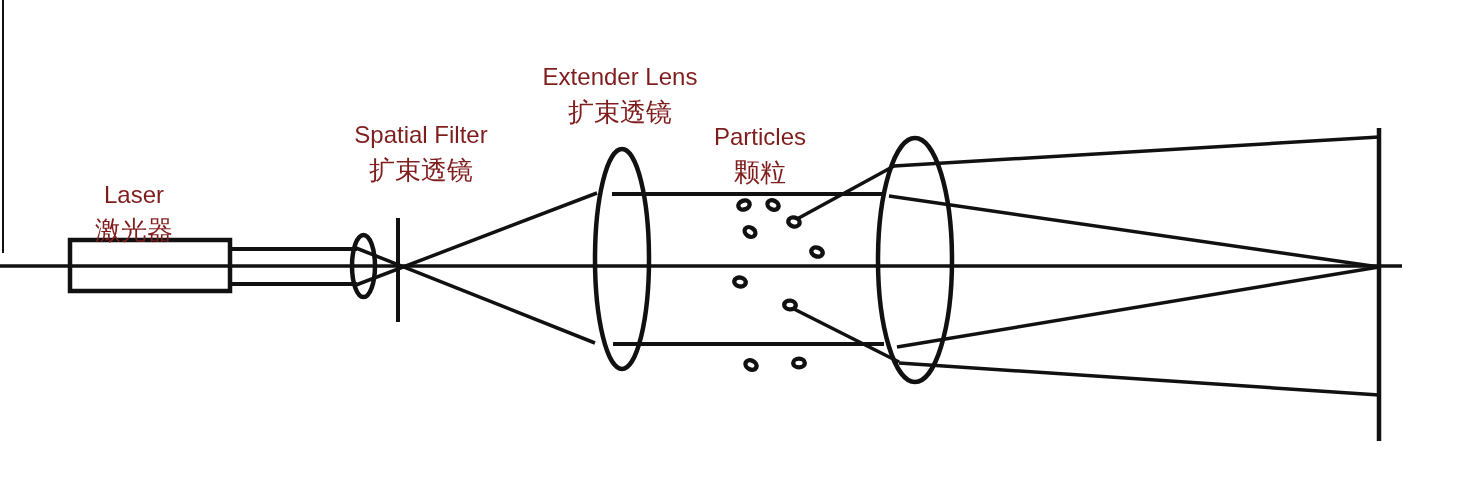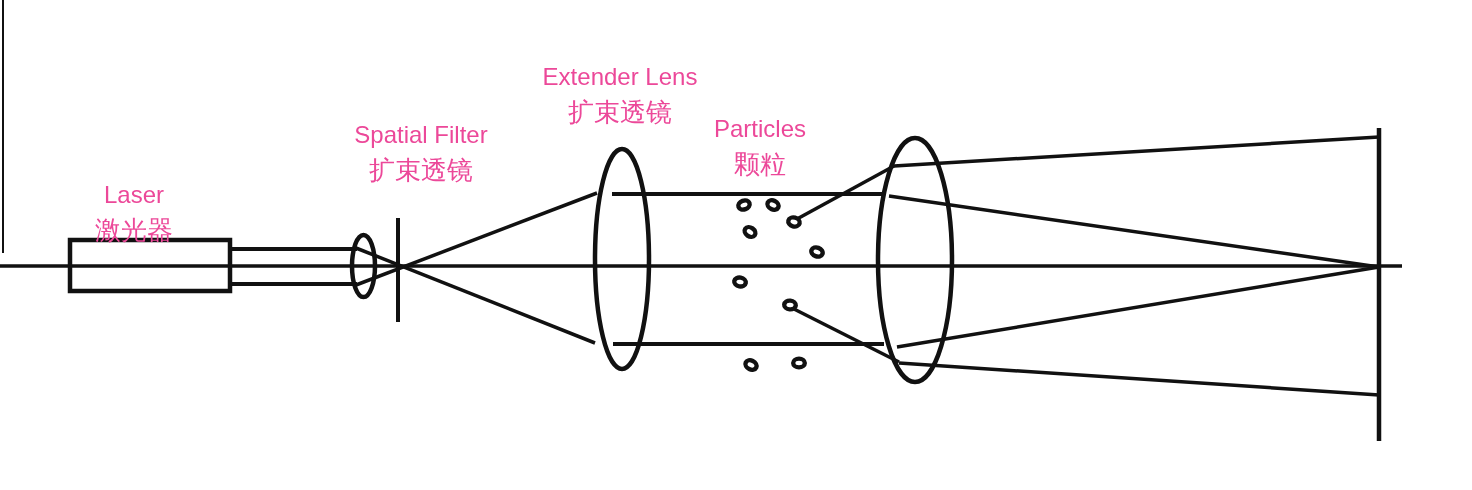--- a/index.html
+++ b/index.html
@@ -8,21 +8,21 @@
     width:1472px;height:490px;
     background:#ffffff;
     overflow:hidden;
     font-family:"Liberation Sans","DejaVu Sans",sans-serif;
   }
   #schematic{position:absolute;left:0;top:0;}
   .label{
     position:absolute;
     display:flex;flex-direction:column;align-items:center;row-gap:5px;
     transform:translateX(-50%);
-    color:#ec4899;text-align:center;white-space:nowrap;
+    color:#7f1d1d;text-align:center;white-space:nowrap;
   }
   .label .en{font-size:24px;line-height:29px;}
   .label .zh{font-size:26px;line-height:32px;}
   .label .zh.nudge-left{position:relative;left:-13px;}
   line,ellipse,rect,path{stroke:#111111;fill:none;}
   .particle{fill:#ffffff;stroke:#111111;stroke-width:4.4;}
 </style>
 </head>
 <body>
 
@@ -83,20 +83,20 @@
   <div class="label" style="left:421px;top:120px">
     <span class="en">Spatial Filter</span>
     <span class="zh">扩束透镜</span>
   </div>
 
   <div class="label" style="left:620px;top:62px">
     <span class="en">Extender Lens</span>
     <span class="zh">扩束透镜</span>
   </div>
 
-  <div class="label" style="left:760px;top:114px">
+  <div class="label" style="left:760px;top:122px">
     <span class="en">Particles</span>
     <span class="zh">颗粒</span>
   </div>
 
 
 
 </div>
 
 </body></html>

